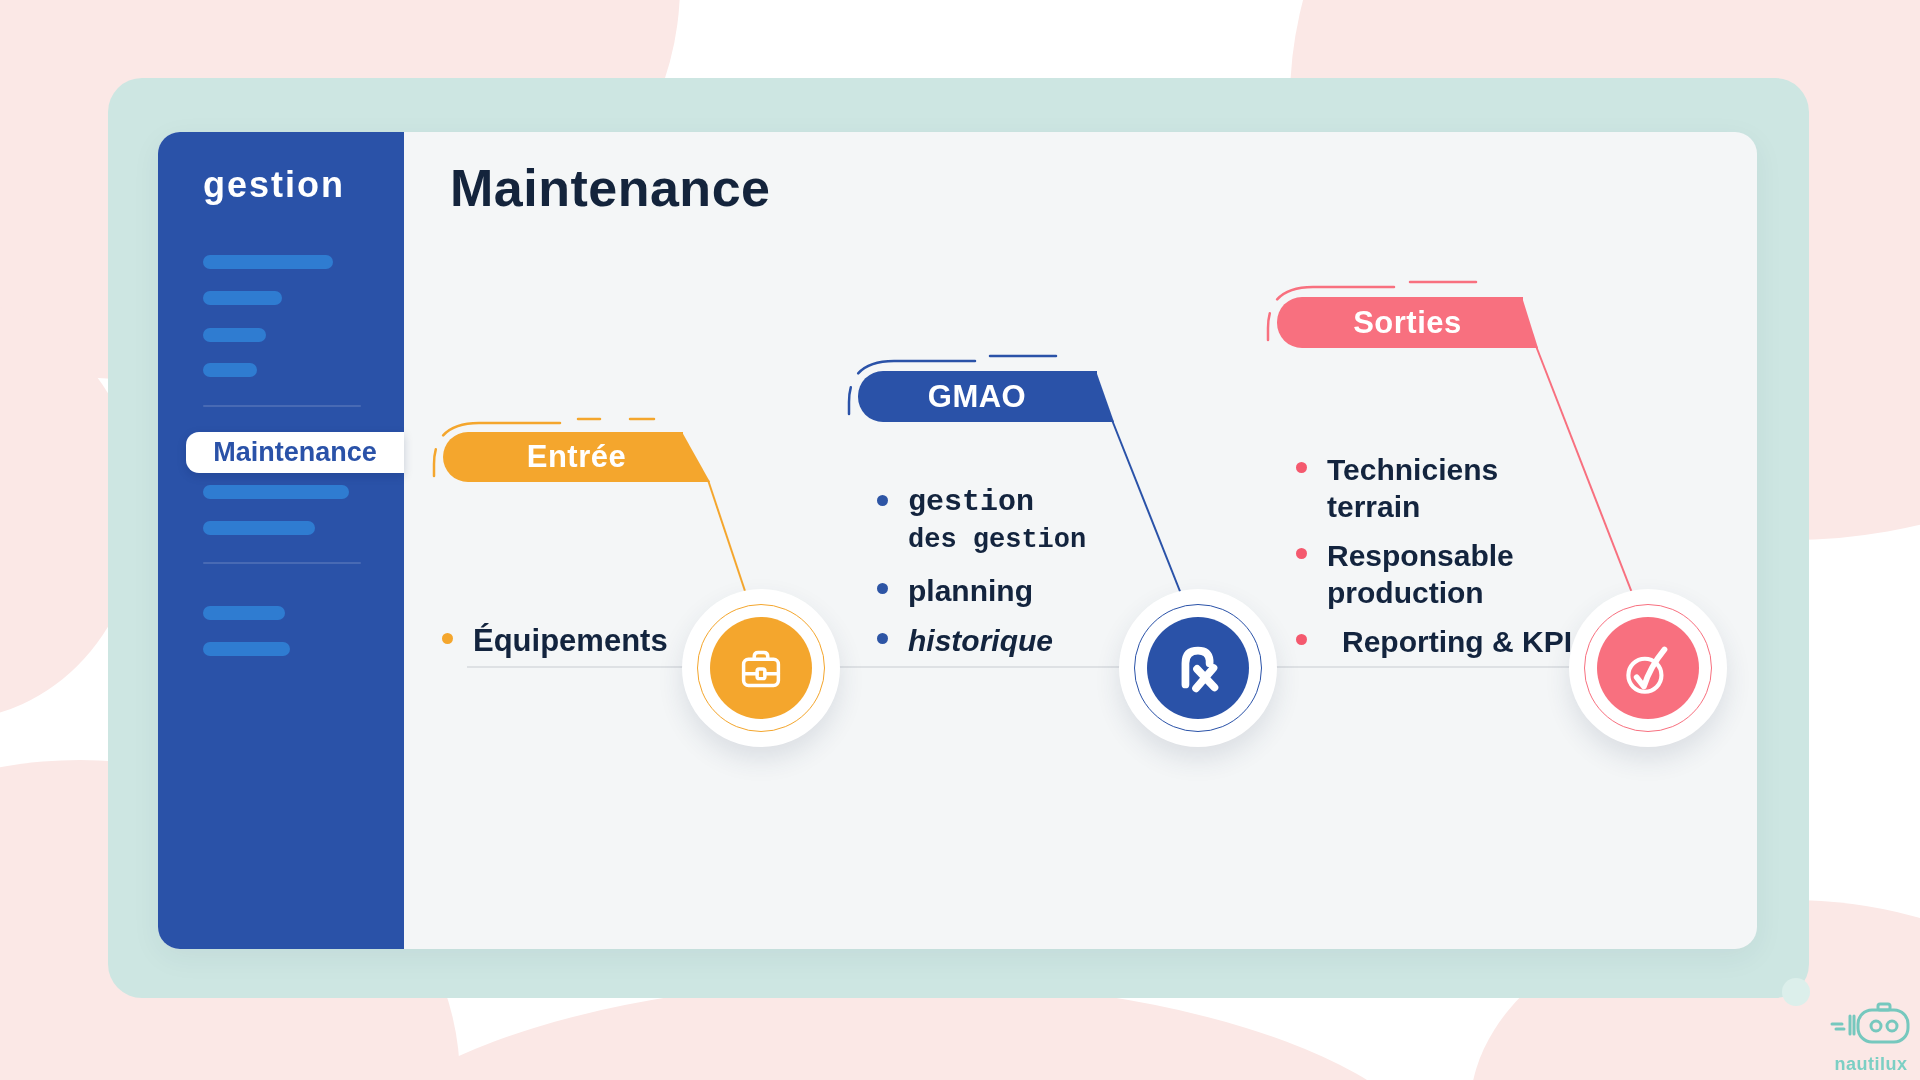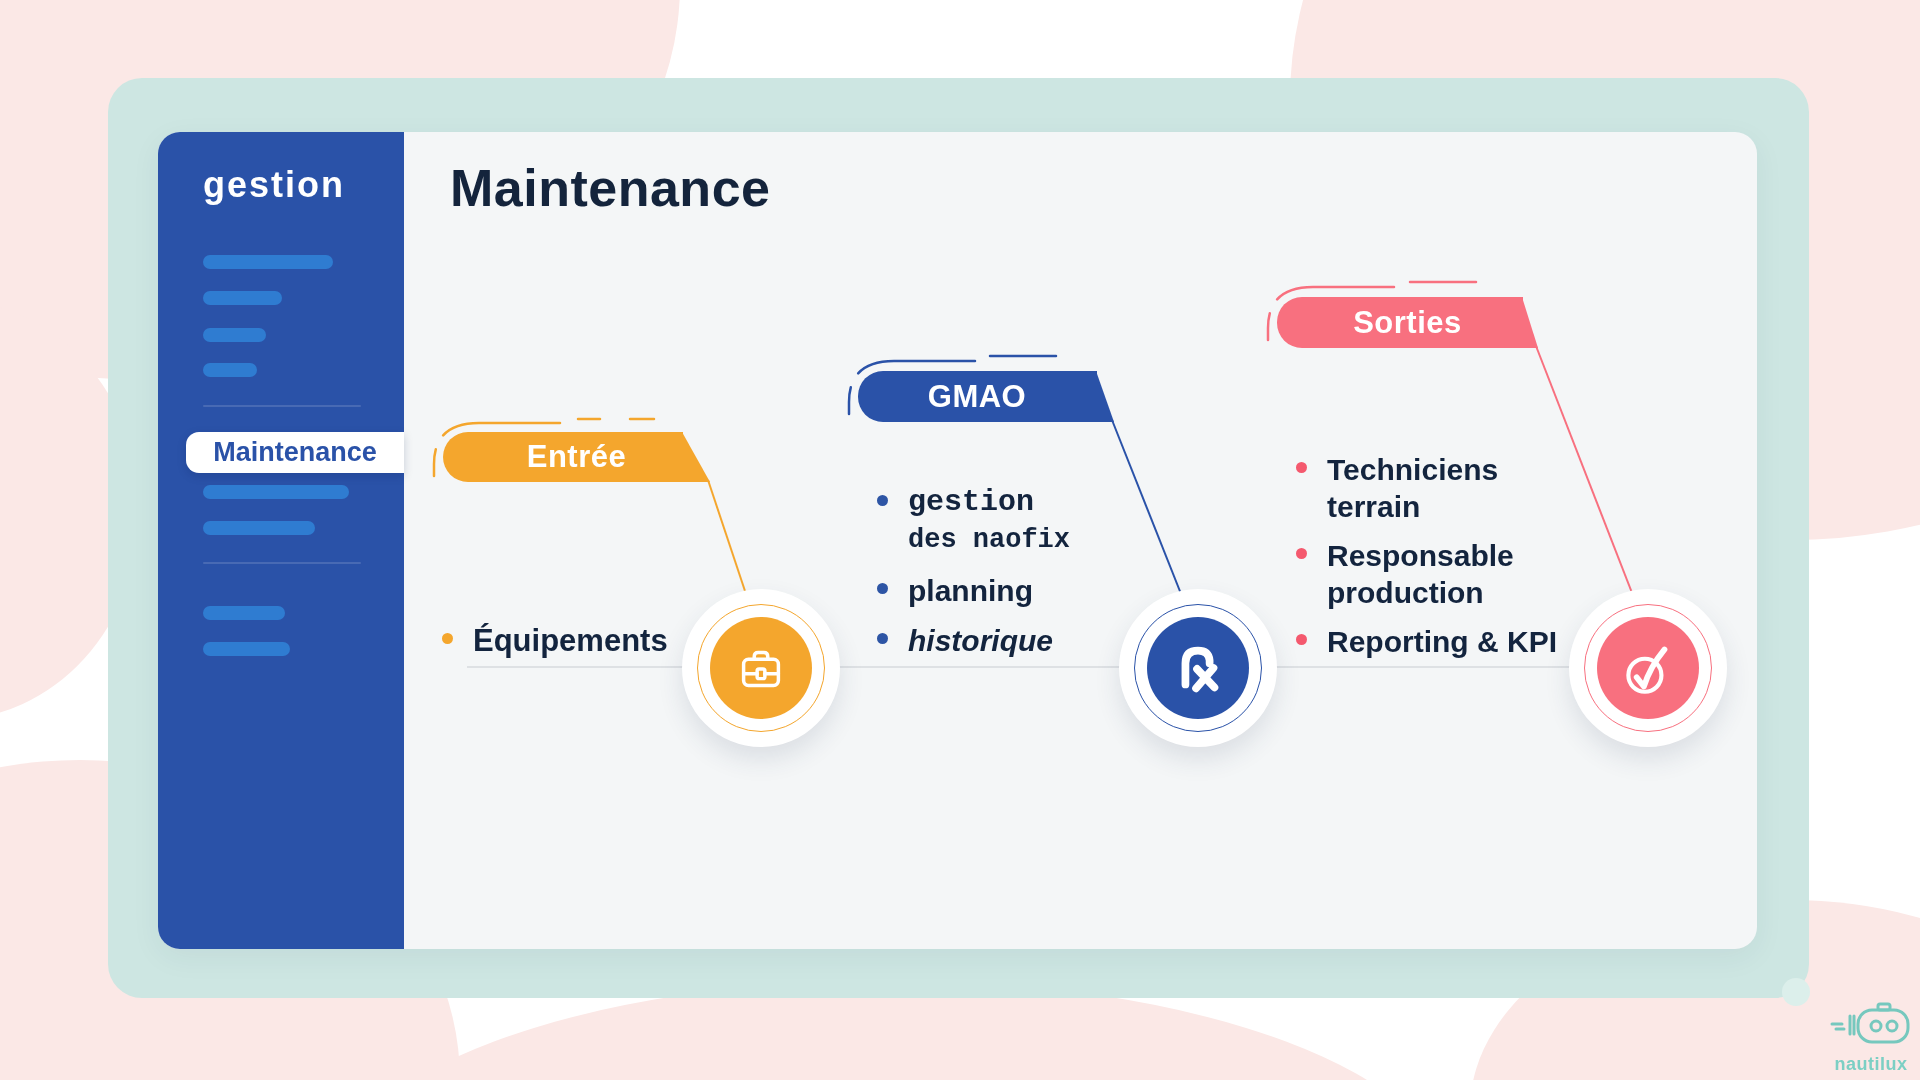--- a/index.html
+++ b/index.html
@@ -147,21 +147,21 @@
 <div class="tag" style="left:858px; top:371px; width:256px; height:51px;">
   <div class="fill" style="background:#2A52A8; width:239px;"></div>
   <div class="diag" style="left:238px; width:18px; background:#2A52A8; clip-path:polygon(0 0, 100% 100%, 0 100%);"></div>
   <span class="label" style="margin-right:18px;">GMAO</span>
 </div>
 
 <div class="bullet-item" style="left:877px; top:484px;font-family:Liberation Mono, monospace;">
   <span class="dot" style="background:#2D55A5;"></span>
   <span class="bullet-text">
     <span>gestion</span><br>
-    <span class="sub">des naofix</span>
+    <span class="sub">des gestion</span>
   </span>
 </div>
 <div class="bullet-item" style="left:877px; top:572px;">
   <span class="dot" style="background:#2D55A5;"></span>
   <span class="bullet-text"><span>planning</span></span>
 </div>
 <div class="bullet-item" style="left:877px; top:622px;font-style:italic;">
   <span class="dot" style="background:#2D55A5;"></span>
   <span class="bullet-text"><span>historique</span></span>
 </div>
@@ -191,21 +191,21 @@
     <span>terrain</span>
   </span>
 </div>
 <div class="bullet-item" style="left:1296px; top:537px;">
   <span class="dot" style="background:#F4596E;"></span>
   <span class="bullet-text">
     <span>Responsable</span><br>
     <span>production</span>
   </span>
 </div>
-<div class="bullet-item" style="left:1296px; top:623px;">
+<div class="bullet-item" style="left:1296px; top:623px;gap:15px;">
   <span class="dot" style="background:#F4596E;"></span>
   <span class="bullet-text"><span>Reporting &amp; KPI</span></span>
 </div>
 
 <div class="node" style="left:1569px; top:589px;">
   <div class="halo"></div>
   <div class="ring" style="border-color:#F8707F;"></div>
   <div class="disc" style="background:#F8707F;">
     <svg width="62" height="62" viewBox="0 0 60 60" fill="none" stroke="#ffffff" stroke-linecap="round" stroke-linejoin="round">
       <circle cx="27" cy="37" r="16" stroke-width="4"></circle>

